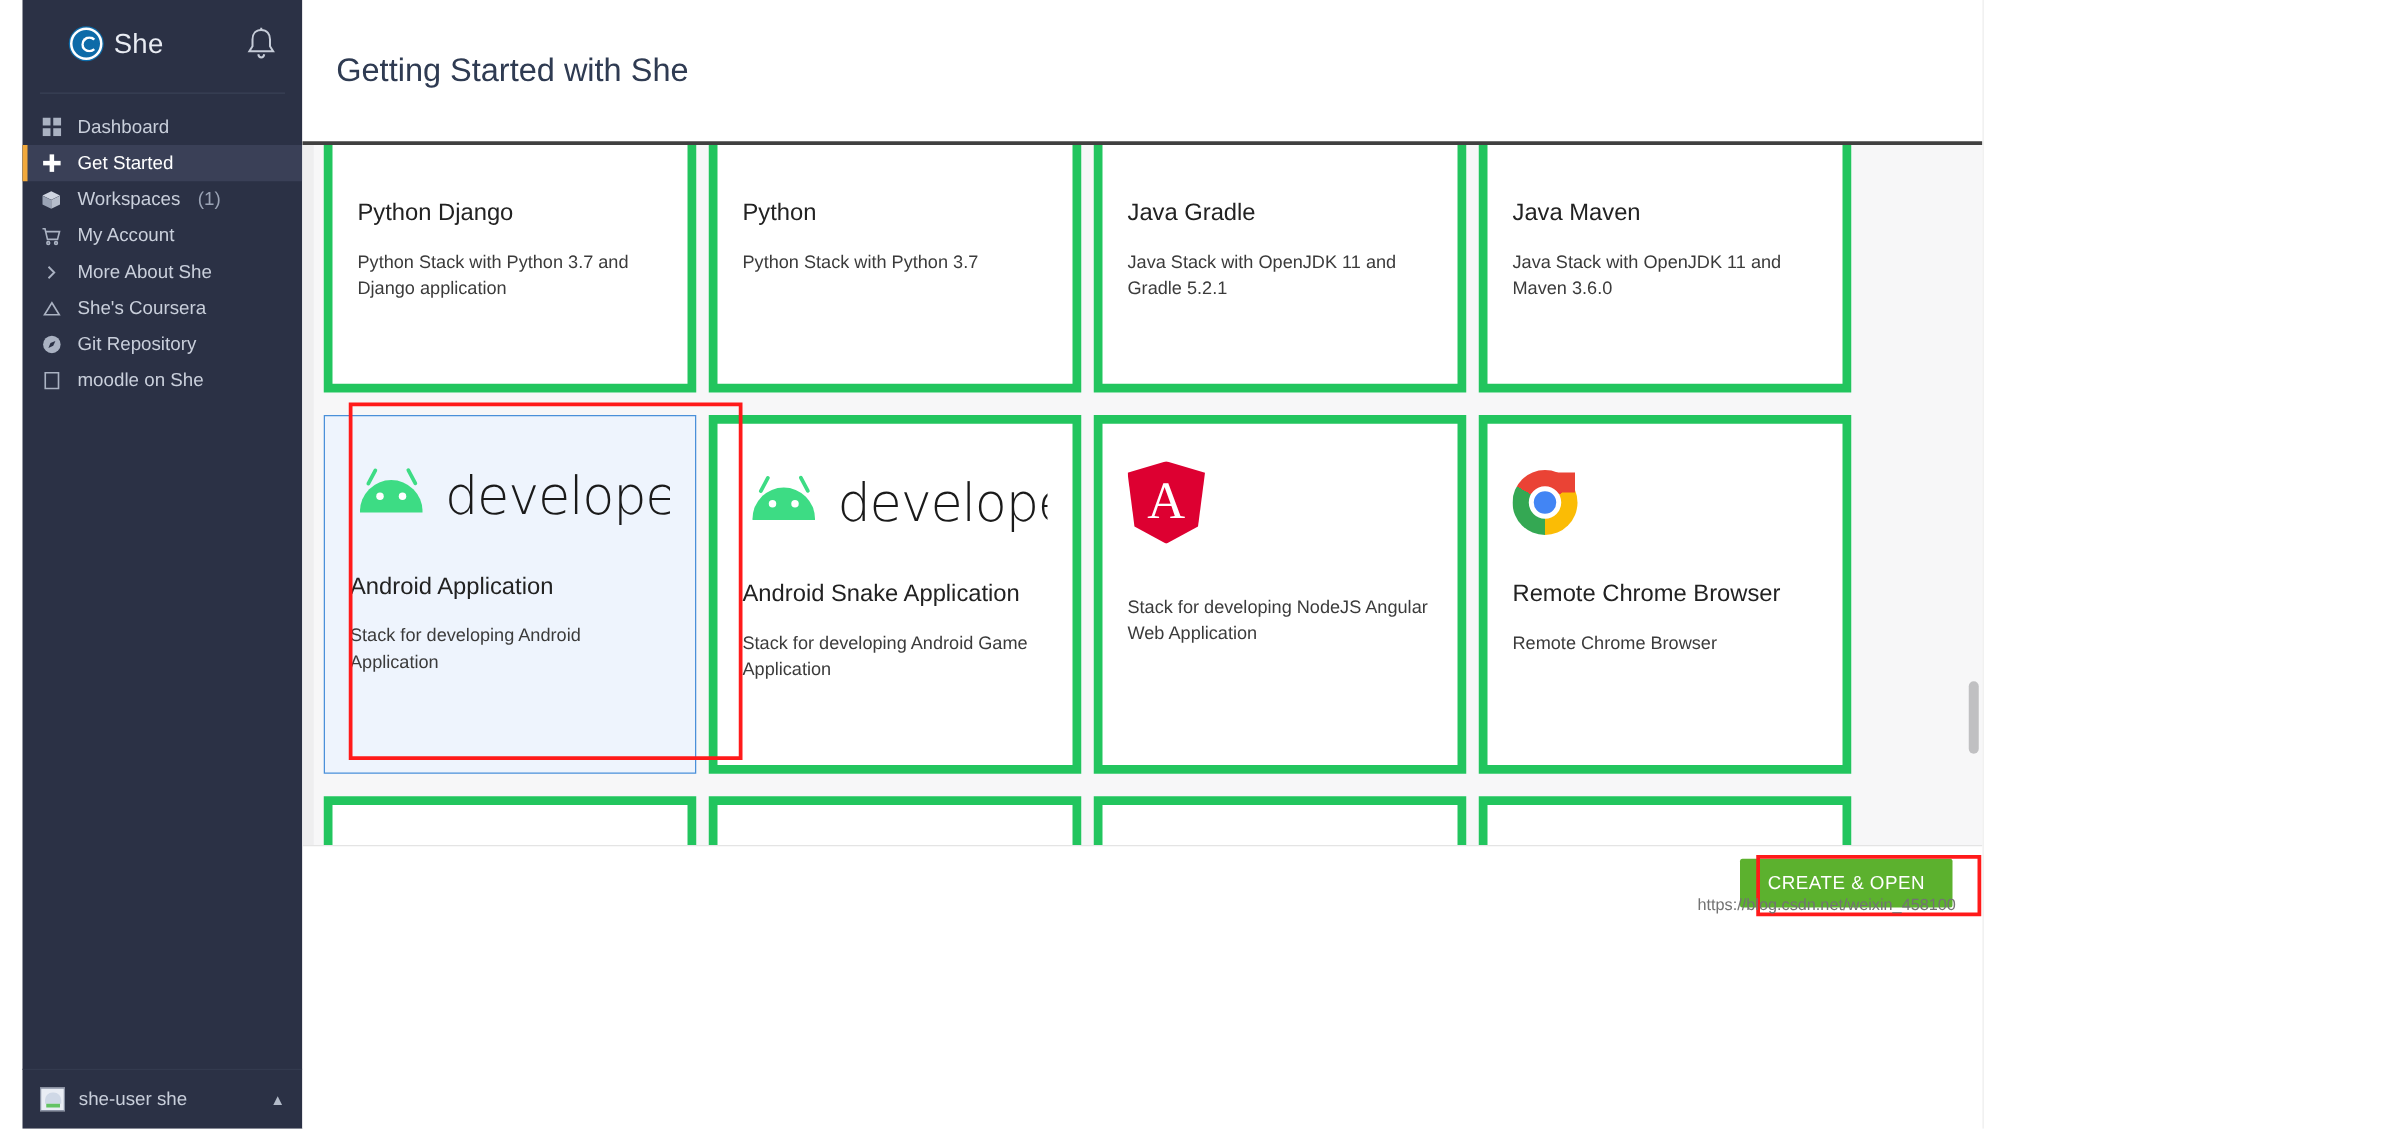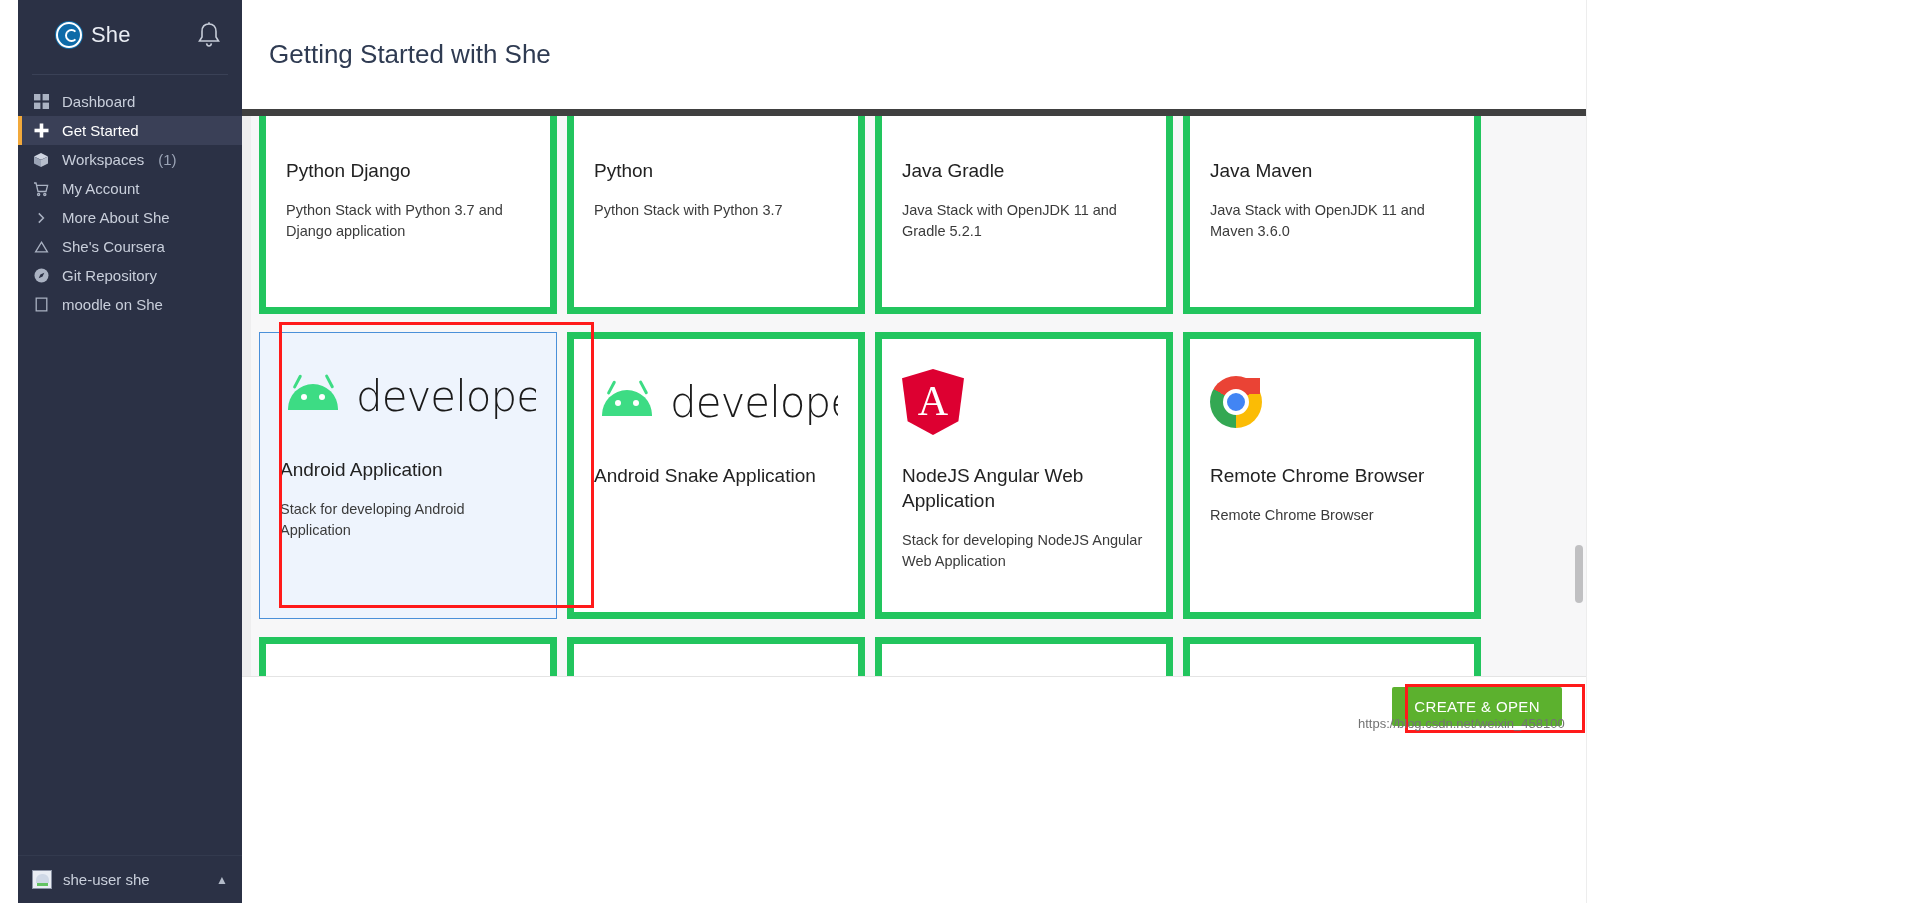--- a/index.html
+++ b/index.html
@@ -125,21 +125,21 @@
   
   .main {
     position: absolute; left: 224px; top: 0;
     width: 1344px; height: 903px;
     background: #ffffff;
   }
   .page-header {
     height: 116px;
     padding: 0 0 0 27px;
     display: flex; align-items: center;
-    border-bottom: 7px solid #404040;
+    border-bottom: 3px solid #404040;
     background: #ffffff;
   }
   .page-title {
     font-size: 26px;
     color: #2f3b52;
     font-weight: normal;
   }
 
   .scroll-area {
     position: absolute; top: 116px; left: 0;
@@ -513,30 +513,30 @@
                 <div class="droid-ant l"></div>
                   <div class="droid-ant r"></div>
                 <div class="droid-body"></div>
                 <div class="droid-eye l"></div>
                   <div class="droid-eye r"></div>
               </div>
               <div class="droid-word">develope</div>
             </div>
           </div>
           <div class="card-title">Android Snake Application</div>
+          <div class="card-desc">Stack for developing Android Game Application</div>
         </div>
 
         <div class="card">
           <div class="card-logo">
             <div class="logo-angular">
               <div class="ng-shield"></div>
               <div class="ng-a">A</div>
             </div>
           </div>
-          <div class="card-title">NodeJS Angular Web Application</div>
           <div class="card-desc">Stack for developing NodeJS Angular Web Application</div>
         </div>
 
         <div class="card">
           <div class="card-logo">
             <div class="logo-chrome"></div>
           </div>
           <div class="card-title">Remote Chrome Browser</div>
           <div class="card-desc">Remote Chrome Browser</div>
         </div>

